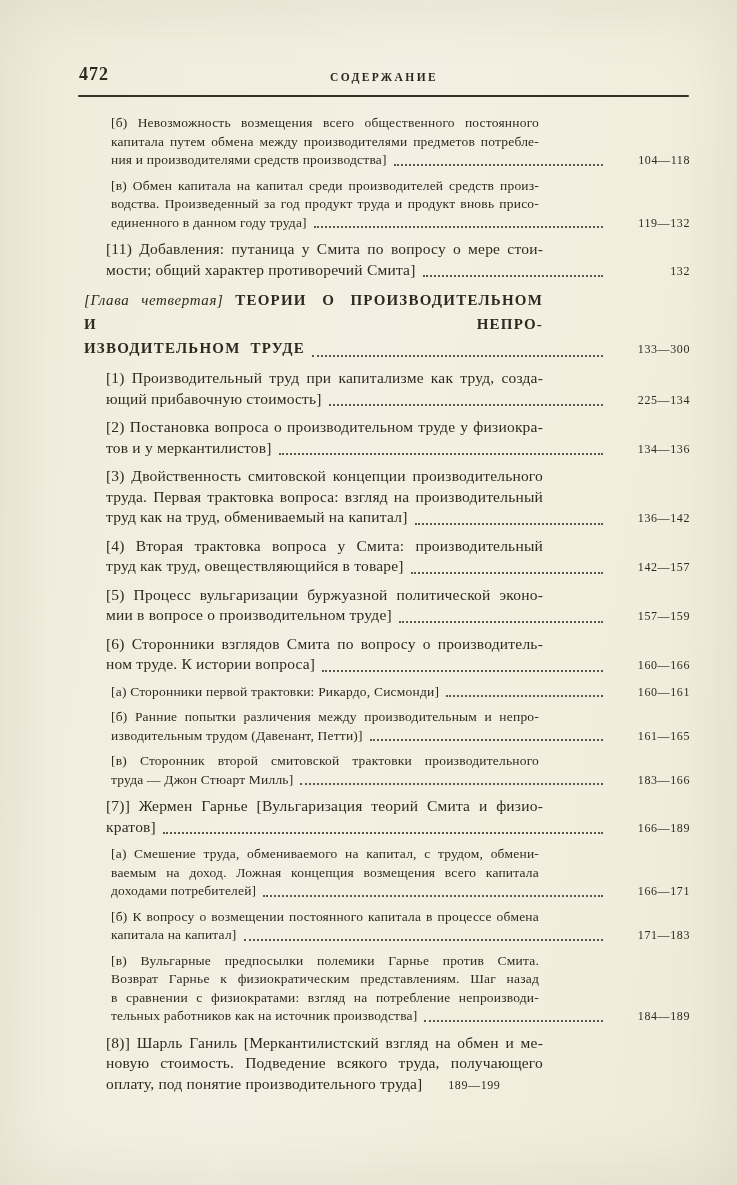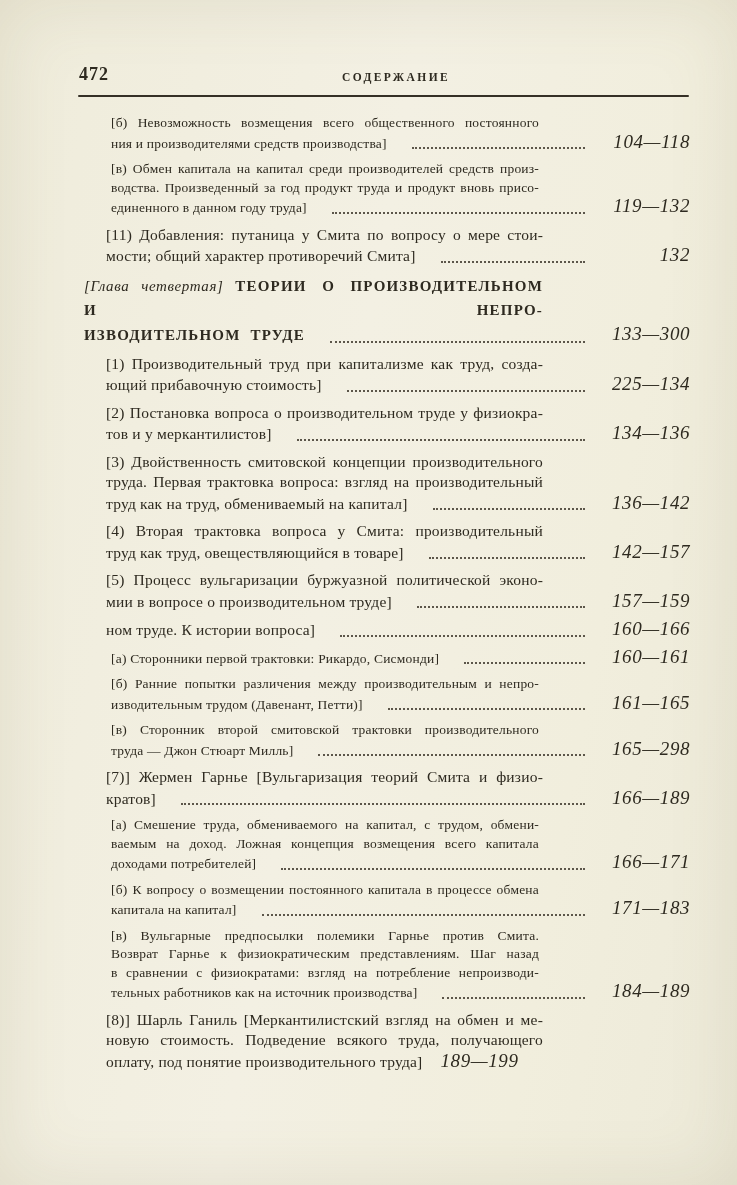--- a/index.html
+++ b/index.html
@@ -14,21 +14,21 @@
     background:linear-gradient(100deg,#efecdb 0%,#f3f0e3 45%,#f1eedd 75%,#edead9 100%);
     color:#2e2a20;
     overflow:hidden;
     box-shadow:inset 0 0 70px rgba(130,112,70,0.14);
   }
   .folio {
     position:absolute; left:79px; top:64px;
     font-size:18px; letter-spacing:1px; font-weight:700;
   }
   .running-head {
-    position:absolute; left:90px; width:612px; top:71px;
+    position:absolute; left:78px; width:612px; top:71px;
     text-align:center; font-weight:bold;
     font-size:11.5px; letter-spacing:2.4px;
   }
   .rule {
     position:absolute; left:78px; top:95px;
     width:611px; height:2px; background:#353026;
     border-radius:1px;
   }
   .toc {
     position:absolute; left:78px; top:114px; width:612px;
@@ -42,45 +42,46 @@
   .chapter-lead {
     font-weight:normal; font-style:italic;
     letter-spacing:0.6px; word-spacing:2px;
   }
   .chapter-caps { font-weight:bold; }
   .line.just {
     text-align:justify; text-align-last:justify;
   }
   .lvl-main .line.just, .lvl-chapter .line.just { padding-right:147px; }
   .lvl-sub  .line.just { padding-right:151px; }
-  .line.last { display:flex; align-items:baseline;gap:18px; }
+  .line.last { display:flex; align-items:baseline; }
   .line.last .txt { flex:none; white-space:nowrap; }
   .dots {
     flex:1 1 auto; min-width:18px; height:0;
     border-bottom:2px dotted #5c564a;
     align-self:flex-end;
     margin:0 9px 4px 7px;
   }
   .pages {
     flex:none; width:78px; text-align:right;
-    font-size:19px; letter-spacing:0.6px;
-    font-weight:500; white-space:nowrap;font-style:italic;
+    font-size:12px; letter-spacing:0.6px;
+    font-weight:500; white-space:nowrap;
   }
   .pages.single { text-align:right; }
 </style>
 </head>
 <body>
 
 <div class="page">
   <div class="folio">472</div>
   <div class="running-head">СОДЕРЖАНИЕ</div>
   <div class="rule"></div>
   <div class="toc" id="toc">
       <div class="entry lvl-sub">
         <div class="line just"><span class="txt">[б) Невозможность возмещения всего общественного постоянного</span></div>
+        <div class="line just"><span class="txt">капитала путем обмена между производителями предметов потребле-</span></div>
         <div class="line last">
           <span class="txt">ния и производителями средств производства]</span>
           <span class="dots"></span>
           <span class="pages">104—118</span>
         </div>
       </div>
       <div class="entry lvl-sub">
         <div class="line just"><span class="txt">[в) Обмен капитала на капитал среди производителей средств произ-</span></div>
         <div class="line just"><span class="txt">водства. Произведенный за год продукт труда и продукт вновь присо-</span></div>
         <div class="line last">
@@ -140,20 +141,21 @@
       </div>
       <div class="entry lvl-main">
         <div class="line just"><span class="txt">[5) Процесс вульгаризации буржуазной политической эконо-</span></div>
         <div class="line last">
           <span class="txt">мии в вопросе о производительном труде]</span>
           <span class="dots"></span>
           <span class="pages">157—159</span>
         </div>
       </div>
       <div class="entry lvl-main">
+        <div class="line just"><span class="txt">[6) Сторонники взглядов Смита по вопросу о производитель-</span></div>
         <div class="line last">
           <span class="txt">ном труде. К истории вопроса]</span>
           <span class="dots"></span>
           <span class="pages">160—166</span>
         </div>
       </div>
       <div class="entry lvl-sub">
         <div class="line last">
           <span class="txt">[а) Сторонники первой трактовки: Рикардо, Сисмонди]</span>
           <span class="dots"></span>
@@ -166,21 +168,21 @@
           <span class="txt">изводительным трудом (Давенант, Петти)]</span>
           <span class="dots"></span>
           <span class="pages">161—165</span>
         </div>
       </div>
       <div class="entry lvl-sub">
         <div class="line just"><span class="txt">[в) Сторонник второй смитовской трактовки производительного</span></div>
         <div class="line last">
           <span class="txt">труда — Джон Стюарт Милль]</span>
           <span class="dots"></span>
-          <span class="pages">165—298</span>
+          <span class="pages">183—166</span>
         </div>
       </div>
       <div class="entry lvl-main after-sub">
         <div class="line just"><span class="txt">[7)] Жермен Гарнье [Вульгаризация теорий Смита и физио-</span></div>
         <div class="line last">
           <span class="txt">кратов]</span>
           <span class="dots"></span>
           <span class="pages">166—189</span>
         </div>
       </div>

